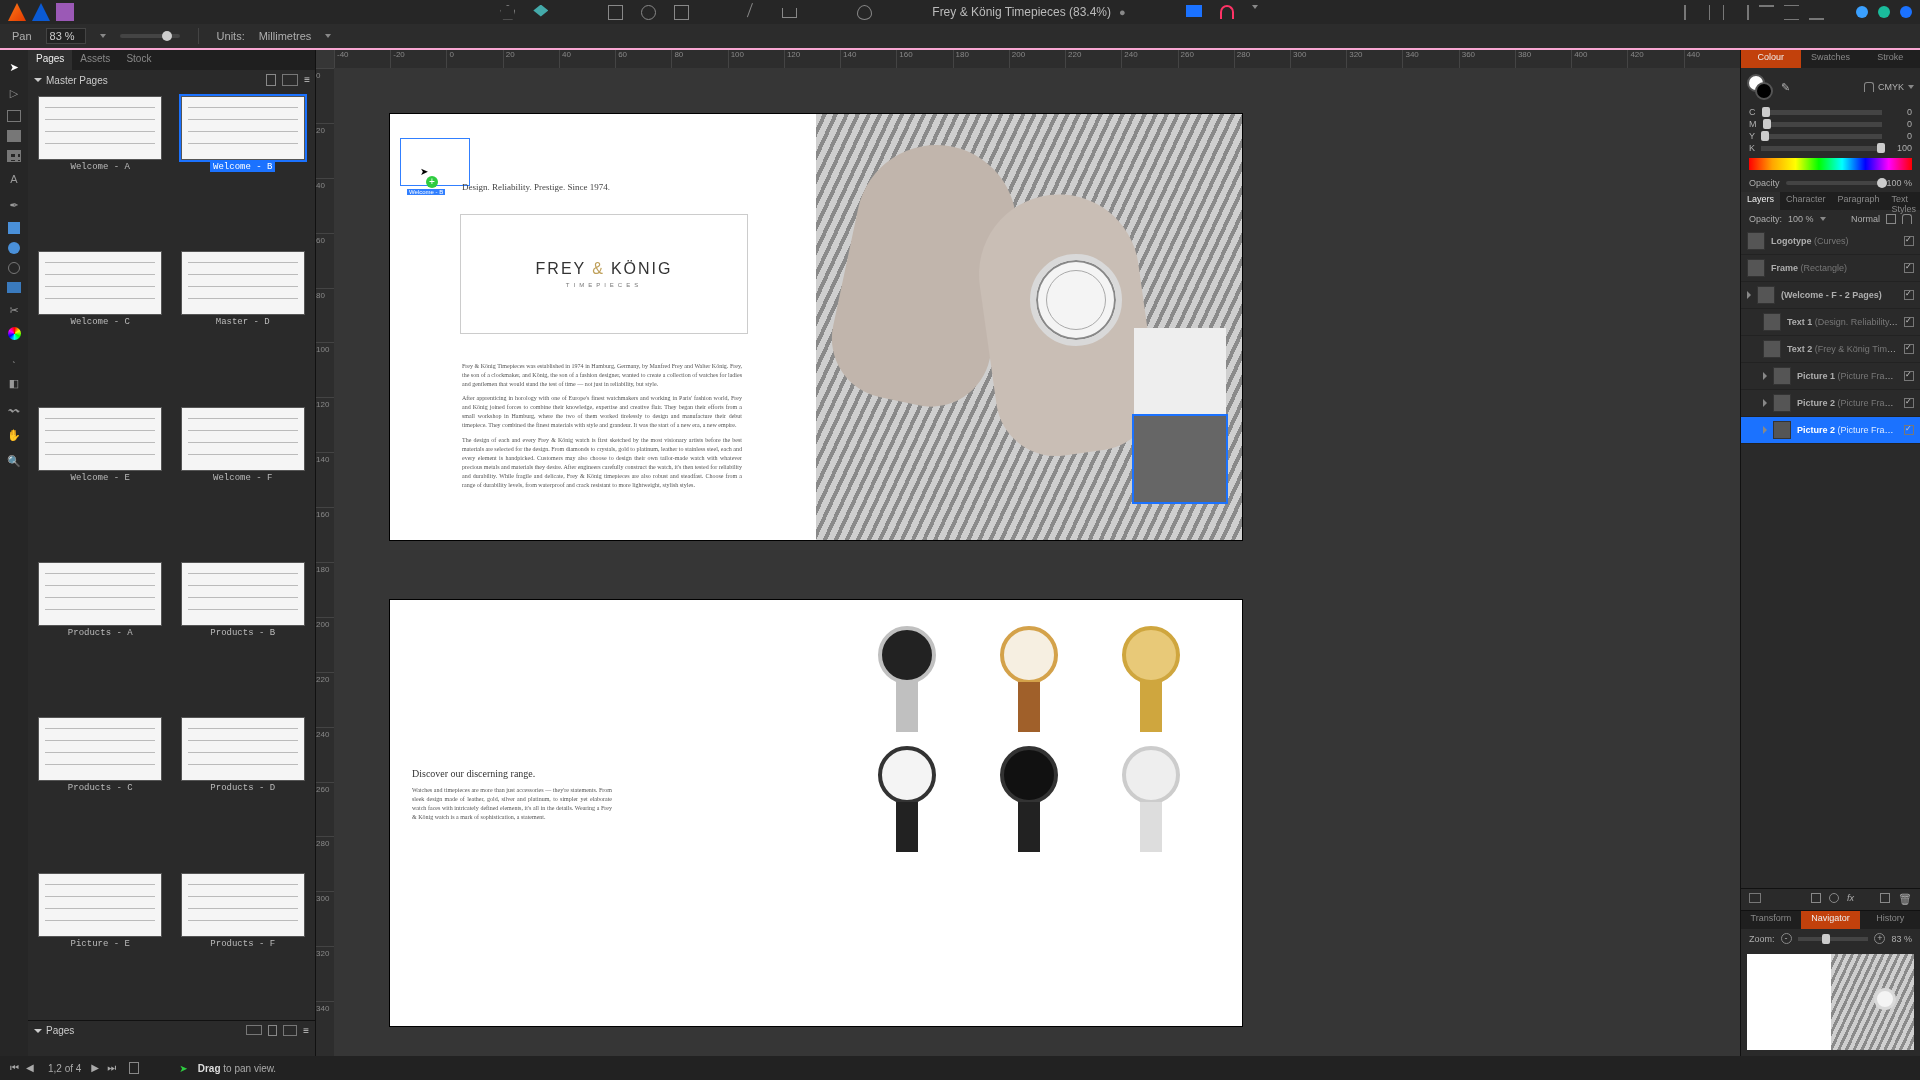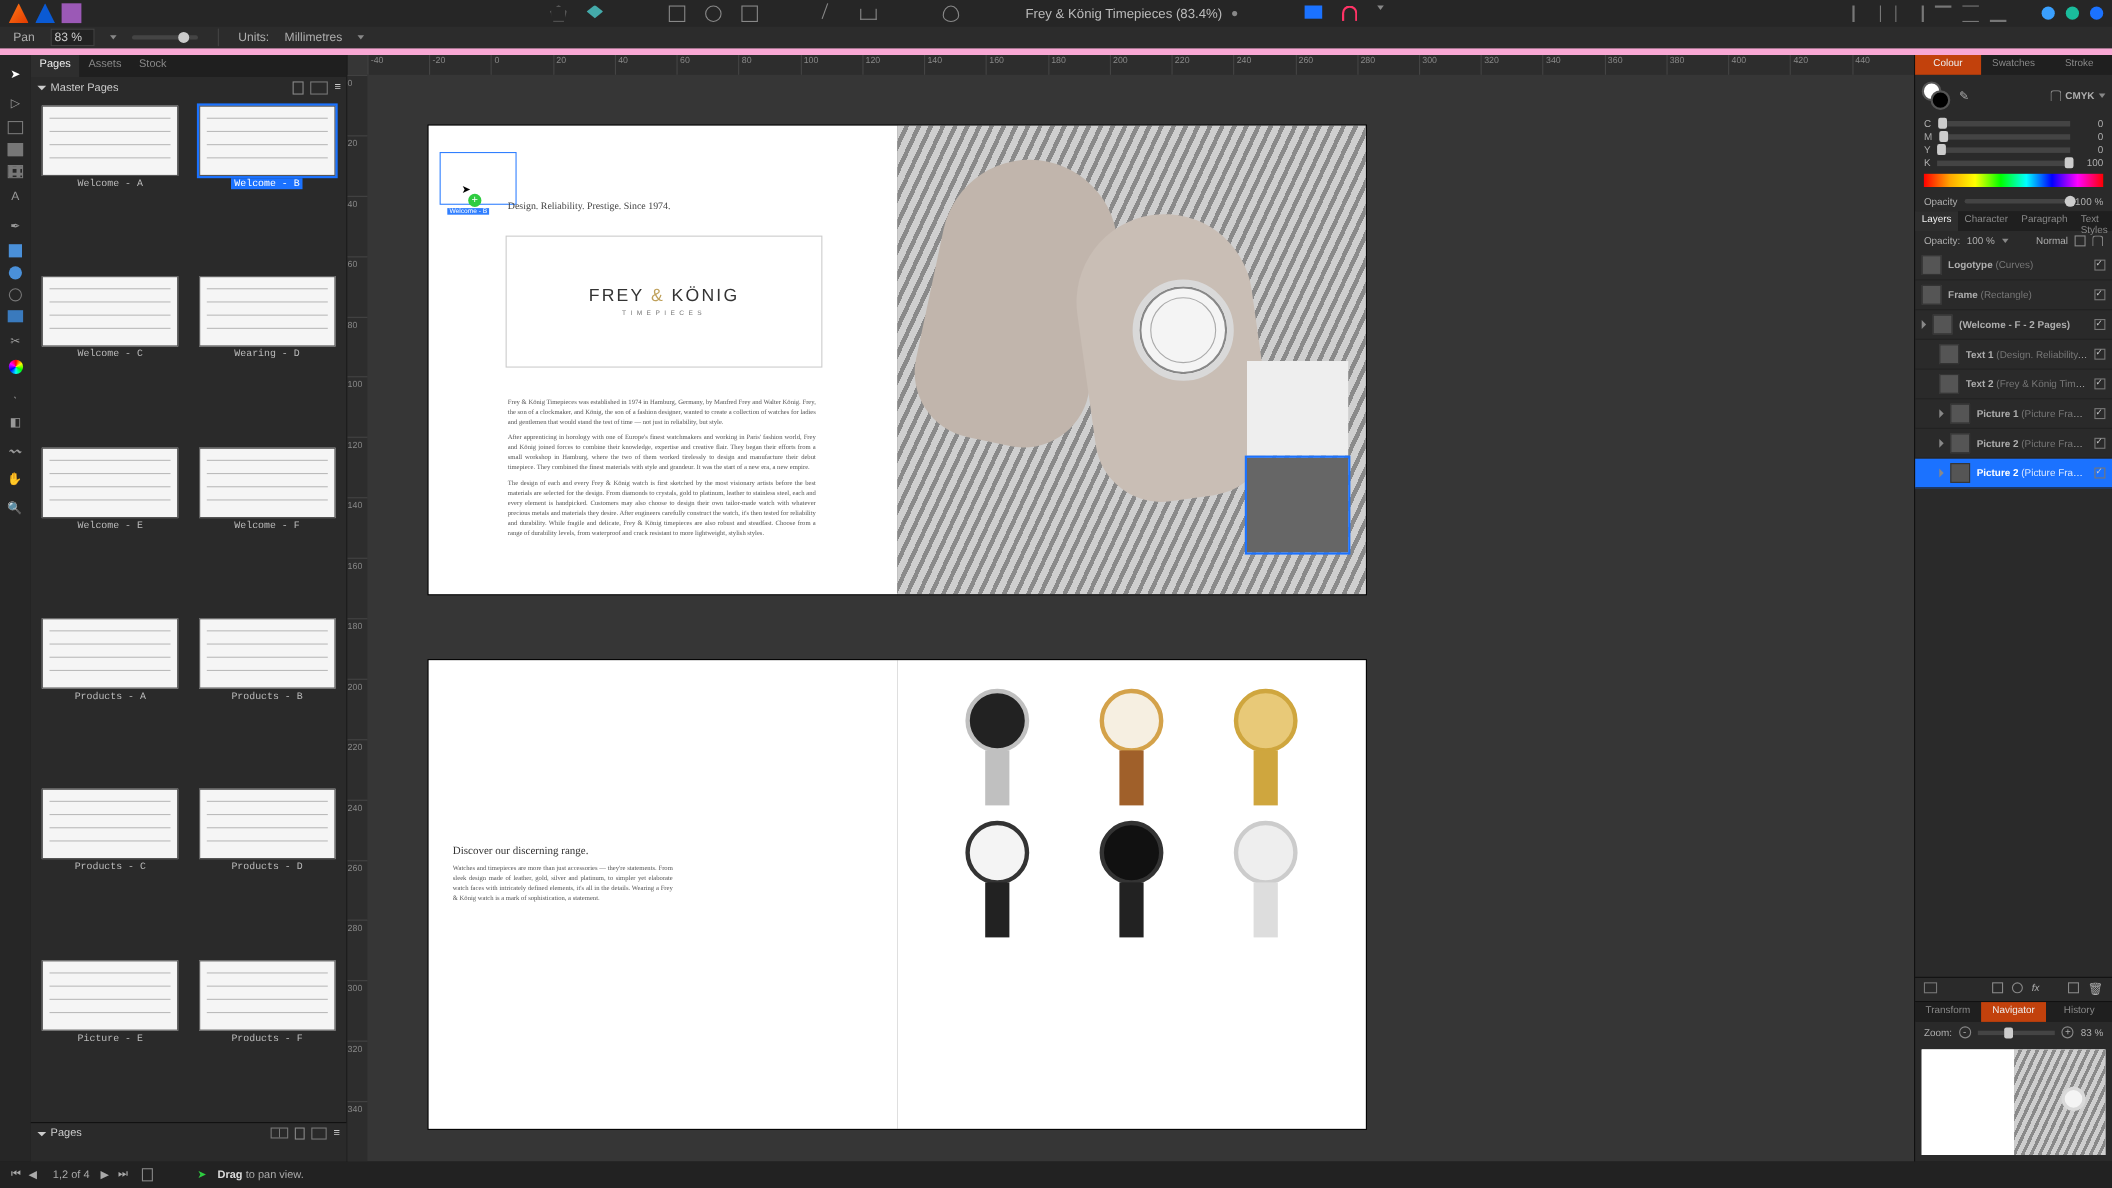--- a/index.html
+++ b/index.html
@@ -20,21 +20,21 @@
 #menubar .titlebox{display:flex;align-items:center;gap:8px;}
 #menubar .title{color:#bbb;font-size:12px;}
 #menubar .dirty{color:#888;}
 #menubar .right{display:flex;gap:10px;align-items:center;}
 .dot{width:12px;height:12px;border-radius:50%;}
 .dot-blue{background:#3aa0ff;}
 .dot-teal{background:#1abc9c;}
 .magnet{width:14px;height:14px;border:2px solid #ff3366;border-bottom:none;border-radius:7px 7px 0 0;}
 
 
-#ctxbar{height:26px;background:#2c2c2c;border-bottom:6px solid #f9a8d4;display:flex;align-items:center;padding:0 12px;gap:14px;font-size:11px;}
+#ctxbar{height:26px;background:#2c2c2c;border-bottom:2px solid #f9a8d4;display:flex;align-items:center;padding:0 12px;gap:14px;font-size:11px;}
 #ctxbar .sep{width:1px;height:16px;background:#444;margin:0 4px;}
 #ctxbar input.zoom{width:40px;background:#222;color:#ccc;border:1px solid #444;padding:1px 3px;font-size:11px;}
 .slider{position:relative;width:60px;height:4px;background:#444;border-radius:2px;}
 .slider .knob{position:absolute;top:-3px;width:10px;height:10px;border-radius:50%;background:#ccc;}
 
 
 #tools{position:absolute;left:0;top:50px;width:28px;bottom:24px;background:#262626;display:flex;flex-direction:column;align-items:center;gap:8px;padding-top:8px;}
 #tools .tool{width:18px;height:18px;display:flex;align-items:center;justify-content:center;color:#999;cursor:pointer;}
 #tools .active{color:#fff;}
 
@@ -102,21 +102,21 @@
 
 
 #right-studio{position:absolute;right:0;top:50px;width:180px;bottom:24px;background:#2a2a2a;display:flex;flex-direction:column;border-left:1px solid #111;}
 .rs-tabs{display:flex;height:18px;background:#1f1f1f;font-size:9px;}
 .rs-tabs span{flex:1;text-align:center;padding-top:2px;color:#888;cursor:pointer;}
 .rs-tabs .on{color:#eee;background:#c2410c;}
 .colour-well{display:flex;align-items:center;padding:6px;gap:8px;}
 .well-circles{position:relative;width:26px;height:26px;}
 .well-circles .c1{position:absolute;width:18px;height:18px;border-radius:50%;background:#fff;border:2px solid #555;left:0;top:0;}
 .well-circles .c2{position:absolute;width:18px;height:18px;border-radius:50%;background:#000;border:2px solid #555;right:0;bottom:0;}
-.colour-spec{margin-left:auto;display:flex;align-items:center;gap:4px;font-size:9px;font-weight:bold;}
+.colour-spec{margin-left:auto;display:flex;align-items:center;gap:4px;font-size:9px;}
 .lock{width:10px;height:10px;border:1px solid #888;border-bottom:none;border-radius:3px 3px 0 0;}
 .cmyk-row{display:flex;align-items:center;padding:1px 8px;font-size:9px;gap:6px;}
 .cmyk-row .bar{flex:1;height:5px;background:#444;position:relative;}
 .cmyk-row .knob{position:absolute;top:-3px;width:8px;height:10px;border-radius:2px;background:#ccc;}
 .cmyk-row .val{width:24px;text-align:right;}
 .hue-strip{height:12px;margin:4px 8px;background:linear-gradient(90deg,red,orange,yellow,lime,cyan,blue,magenta,red);}
 .opacity-row{display:flex;align-items:center;padding:4px 8px;font-size:9px;gap:6px;}
 
 .layer-tabs{display:flex;height:18px;background:#1f1f1f;font-size:9px;}
 .layer-tabs span{padding:2px 6px;color:#888;cursor:pointer;}
@@ -271,21 +271,21 @@
         </div>
         <div class="page-label">Welcome - C</div>
       </div>
       <div class="page-item">
         <div class="master-thumb">
           <div class="wf-line" style="top: 10px; left: 6px; right: 6px;"></div>
           <div class="wf-line" style="top: 22px; left: 6px; right: 6px;"></div>
           <div class="wf-line" style="top: 34px; left: 6px; right: 6px;"></div>
           <div class="wf-line" style="top: 46px; left: 6px; right: 6px;"></div>
         </div>
-        <div class="page-label">Wearing - D</div>
+        <div class="page-label">Master - D</div>
       </div>
       <div class="page-item">
         <div class="master-thumb">
           <div class="wf-line" style="top: 10px; left: 6px; right: 6px;"></div>
           <div class="wf-line" style="top: 22px; left: 6px; right: 6px;"></div>
           <div class="wf-line" style="top: 34px; left: 6px; right: 6px;"></div>
           <div class="wf-line" style="top: 46px; left: 6px; right: 6px;"></div>
         </div>
         <div class="page-label">Welcome - E</div>
       </div>

